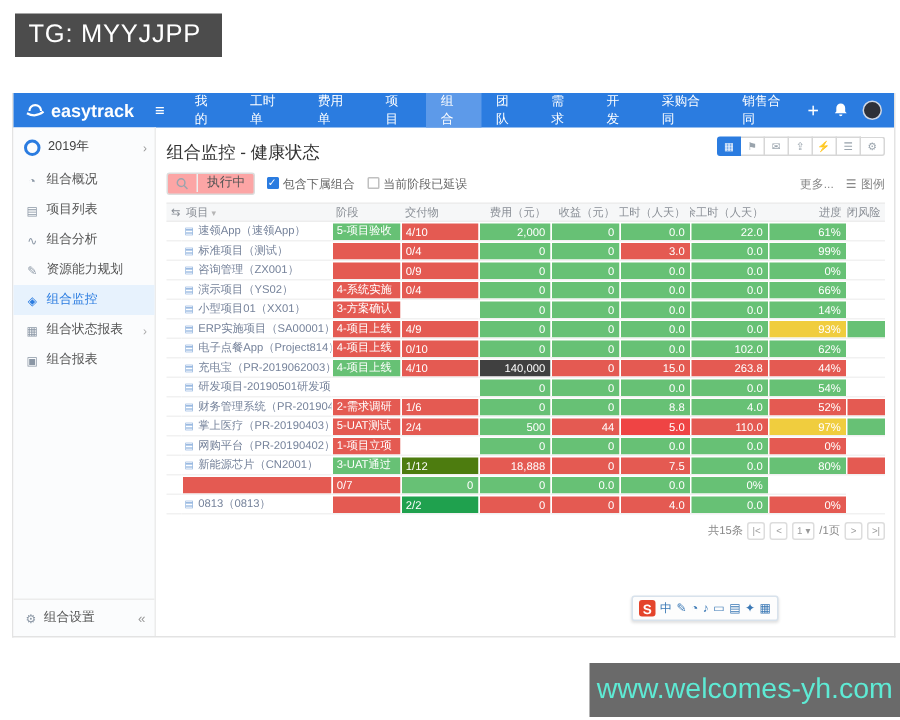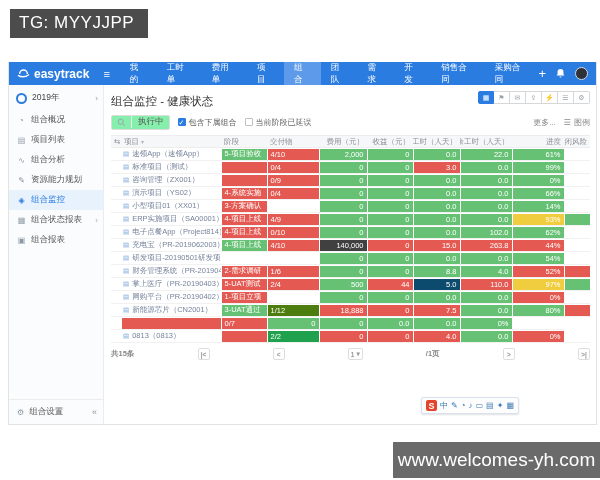--- a/index.html
+++ b/index.html
@@ -4,21 +4,21 @@
 <style>
   * { margin:0; padding:0; box-sizing:border-box; }
   html,body { width:600px; height:480px; background:#fff; overflow:hidden;
     font-family:"Liberation Sans", sans-serif; }
   .abs { position:absolute; }
 
   
   .tg-box { left:10px; top:9px; background:#4c4c4c; color:#fff; font-size:17px;
     padding:4px 14px 5px 9px; letter-spacing:.5px; }
   .watermark { right:0; top:442px; width:207px; height:36px; background:#6a6a6a;
-    color:#ffffff; font-size:19px; display:flex; align-items:center; justify-content:center; }
+    color:#5eead4; font-size:19px; display:flex; align-items:center; justify-content:center; }
 
   
   .app { left:8px; top:62px; width:589px; height:363px; background:#fff;
     border:1px solid #e3e3e3; border-top:none; display:flex; flex-direction:column; }
 
   
   .navbar { height:23px; background:#2b7ce0; display:flex; align-items:center;
     color:#fff; padding:0 8px; flex:0 0 auto; }
   .brand { display:flex; align-items:center; gap:4px; font-weight:bold; font-size:12px; }
   .brand svg { display:block; }
@@ -55,21 +55,21 @@
   .page-title { font-size:11.5px; color:#333; margin-top:3px; }
   .toolbar { margin-left:auto; display:flex; }
   .tbtn { width:16px; height:13px; border:1px solid #d7d7d7; border-left:none; background:#fff;
     color:#9aa4ad; font-size:7px; display:flex; align-items:center; justify-content:center; cursor:pointer; }
   .tbtn:first-child { border-left:1px solid #d7d7d7; border-radius:2px 0 0 2px; }
   .tbtn:last-child { border-radius:0 2px 2px 0; }
   .tbtn.active { background:#2b7ce0; border-color:#2b7ce0; color:#fff; }
 
   .filter-row { display:flex; align-items:center; margin-top:5px; height:16px; }
   .search-box { display:flex; align-items:center; border:1px solid #dcdcdc; border-radius:2px;
-    height:15px; padding:0 5px; gap:5px; background:#86efac; }
+    height:15px; padding:0 5px; gap:5px; background:#fca5a5; }
   .search-box .status { font-size:8.5px; color:#555; border-left:1px solid #eee; padding-left:6px; }
   .chk { display:flex; align-items:center; gap:3px; margin-left:8px; font-size:8px; color:#666; cursor:pointer; }
   .box { width:8px; height:8px; border:1px solid #c0c0c0; border-radius:1px; background:#fff;
     font-size:7px; line-height:8px; text-align:center; color:#fff; }
   .box.checked { background:#2b7ce0; border-color:#2b7ce0; }
   .filter-right { margin-left:auto; display:flex; align-items:center; gap:8px; font-size:8px; color:#888; }
   .legend-tog { display:flex; align-items:center; gap:3px; cursor:pointer; }
 
   
   .table { margin-top:5px; }
@@ -83,22 +83,22 @@
   .cell { position:relative; font-size:7.5px; overflow:hidden; border-bottom:1px solid #f1f1f1; }
   .name-cell { display:flex; align-items:center; gap:3px; padding:0 2px; color:#76839b;
     white-space:nowrap; }
   .name-cell .ic { color:#7fa7d9; font-size:6.5px; flex:0 0 auto; }
   .fill { position:absolute; top:.5px; bottom:.5px; left:.5px; right:.5px;
     display:flex; align-items:center; color:#fff; padding:0 3px; white-space:nowrap; }
   .fill.r { justify-content:flex-end; }
   .expand-cell { border-bottom:1px solid #f1f1f1; }
 
   
-  .pager { display:flex; align-items:center; justify-content:space-between; gap:3px;
-    margin-top:5px; font-size:7.5px; color:#888;font-weight:bold; }
+  .pager { display:flex; align-items:center; justify-content:flex-end; gap:3px;
+    margin-top:5px; font-size:7.5px; color:#888; }
   .pbtn { min-width:12px; height:12px; border:1px solid #ddd; border-radius:2px; background:#fff;
     color:#999; font-size:6.5px; display:flex; align-items:center; justify-content:center;
     padding:0 2px; cursor:pointer; }
   .psel { gap:2px; }
 
   
   .sogou { left:421px; top:397px; display:flex; align-items:center; gap:3px; background:#fdfdfd;
     border:1px solid #d8e2ec; border-radius:2px; padding:2px 4px; box-shadow:0 1px 2px rgba(0,0,0,.12); }
   .sogou .slogo { width:11px; height:11px; background:#e4442c; color:#fff; border-radius:2px;
     font-size:9px; font-weight:bold; display:flex; align-items:center; justify-content:center; }
@@ -122,22 +122,22 @@
     <span class="nav-burger">≡</span>
     <div class="nav-menu">
         <div class="nav-item">我的</div>
         <div class="nav-item">工时单</div>
         <div class="nav-item">费用单</div>
         <div class="nav-item">项目</div>
         <div class="nav-item active">组合</div>
         <div class="nav-item">团队</div>
         <div class="nav-item">需求</div>
         <div class="nav-item">开发</div>
+        <div class="nav-item">采购合同</div>
         <div class="nav-item">销售合同</div>
-        <div class="nav-item">采购合同</div>
       </div>
     <div class="nav-right">
       <span class="nav-plus">+</span>
       <svg width="11" height="11" viewBox="0 0 16 16">
         <path d="M8 1.5a4.3 4.3 0 0 0-4.3 4.3v3.4L2.2 11h11.6l-1.5-1.8V5.8A4.3 4.3 0 0 0 8 1.5z" fill="#fff"></path>
         <path d="M6.4 12.2a1.6 1.6 0 0 0 3.2 0z" fill="#fff"></path>
       </svg>
       <span class="avatar"></span>
     </div>
   </div>
@@ -541,21 +541,21 @@
               <div class="cell">
                 <div class="fill" style="background: rgb(228, 90, 82);">2/4</div>
               </div>
               <div class="cell">
                 <div class="fill r" style="background: rgb(103, 193, 117);">500</div>
               </div>
               <div class="cell">
                 <div class="fill r" style="background: rgb(228, 90, 82);">44</div>
               </div>
               <div class="cell">
-                <div class="fill r" style="background: #0c4a6e;">5.0</div>
+                <div class="fill r" style="background: #ef4444;">5.0</div>
               </div>
               <div class="cell">
                 <div class="fill r" style="background: rgb(228, 90, 82);">110.0</div>
               </div>
               <div class="cell">
                 <div class="fill r" style="background: rgb(240, 205, 62);">97%</div>
               </div>
               <div class="cell">
                 <div class="fill" style="background: rgb(103, 193, 117);"></div>
               </div>

